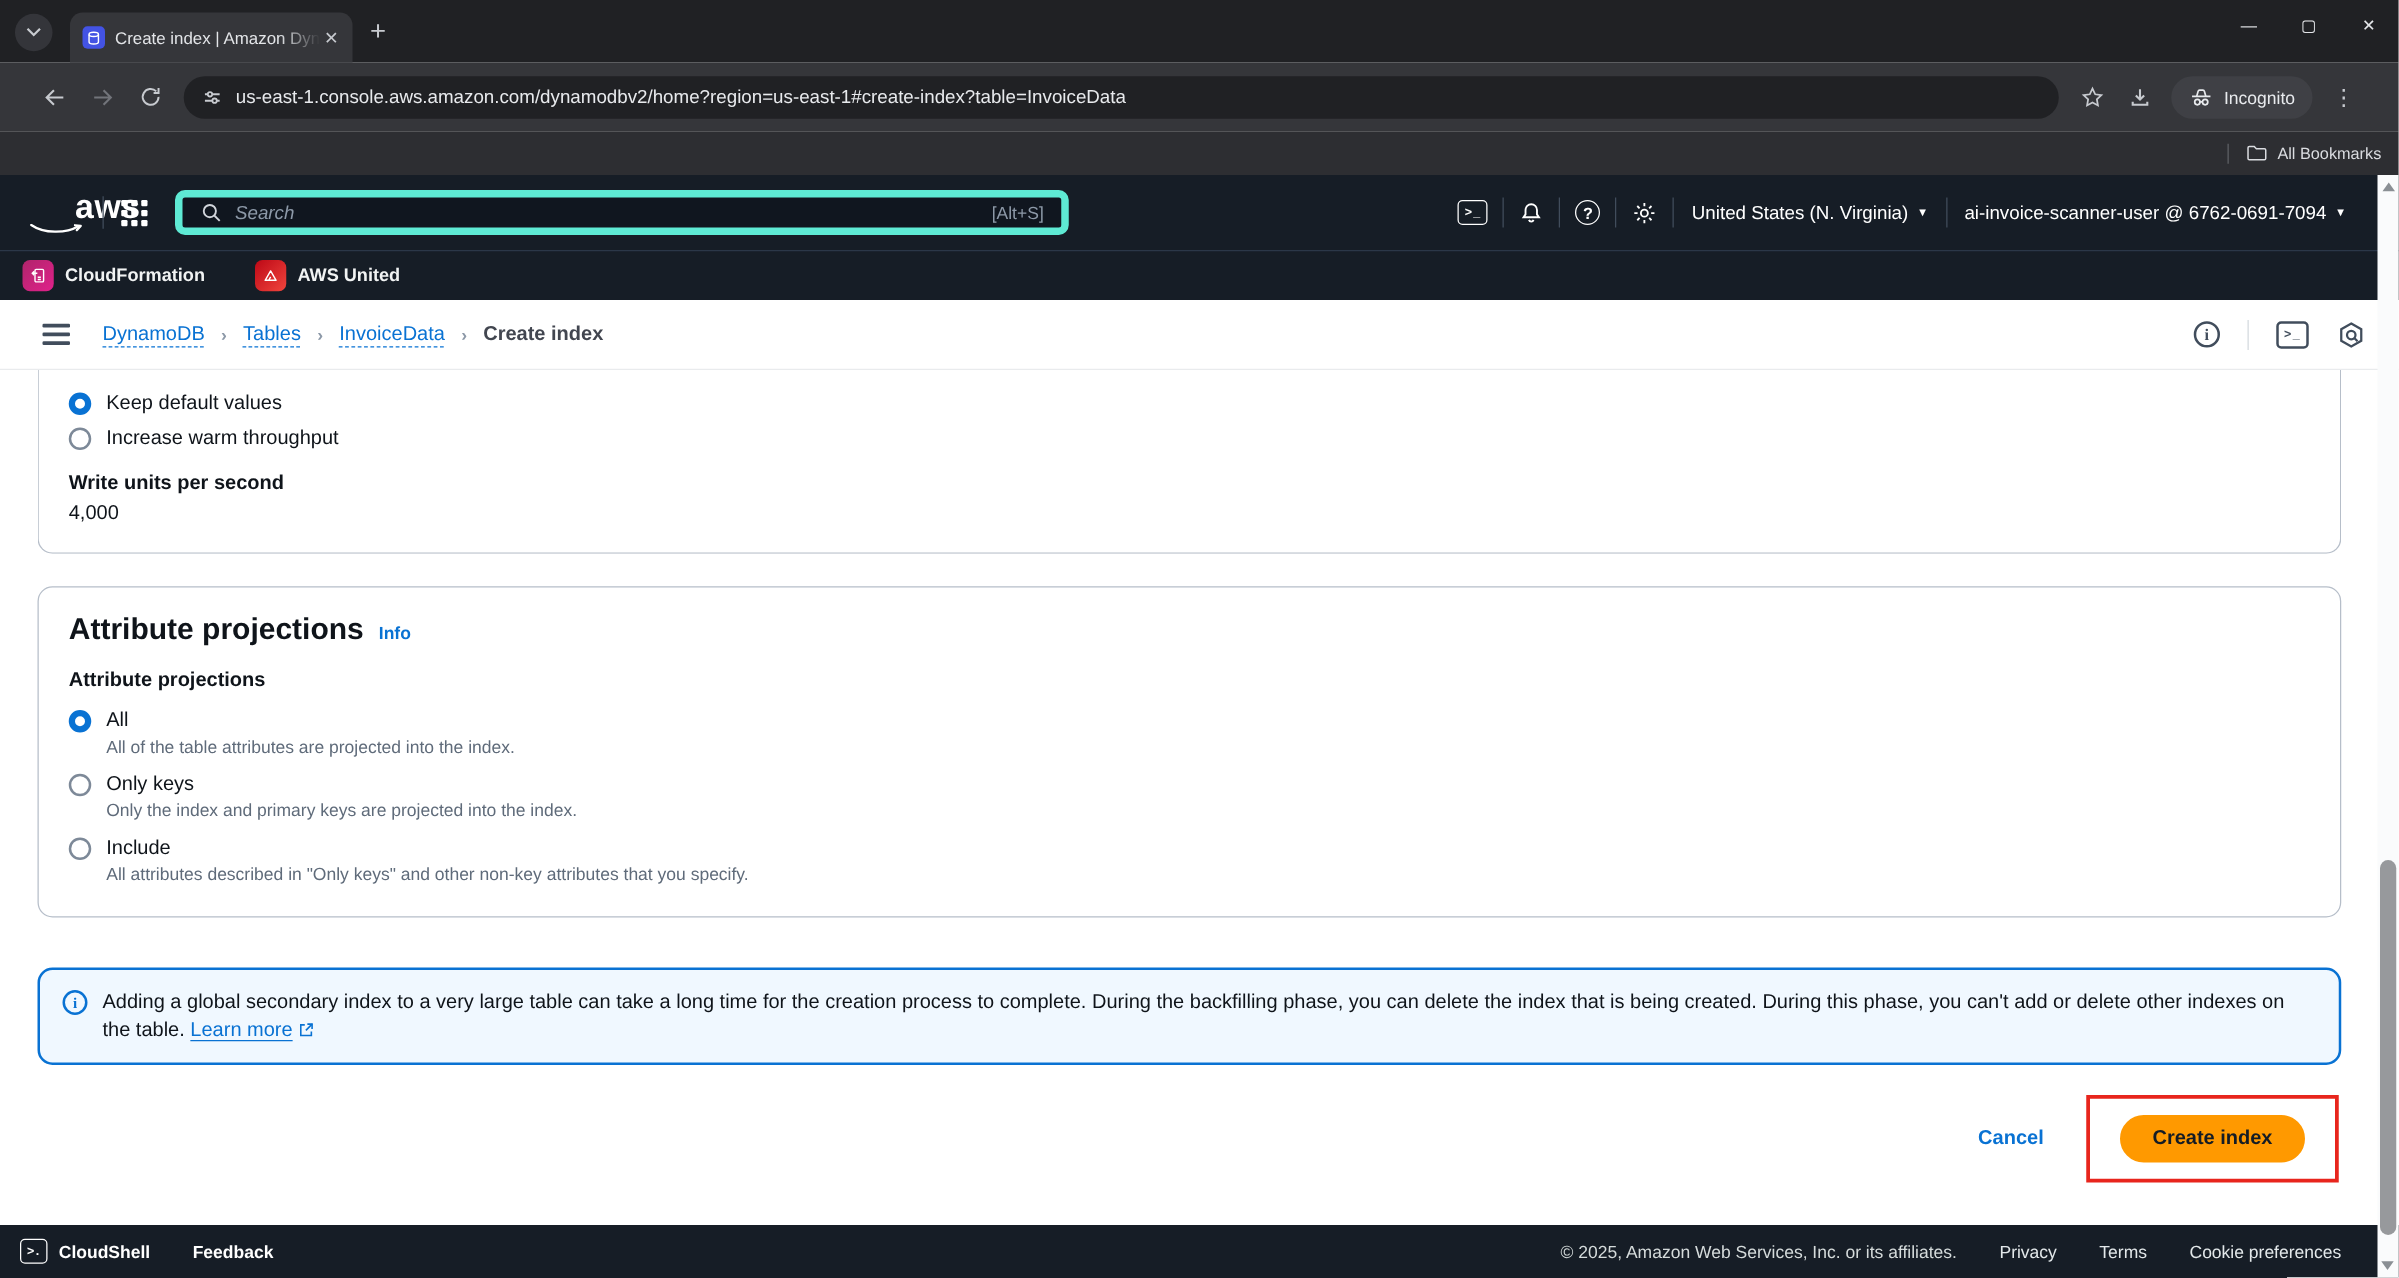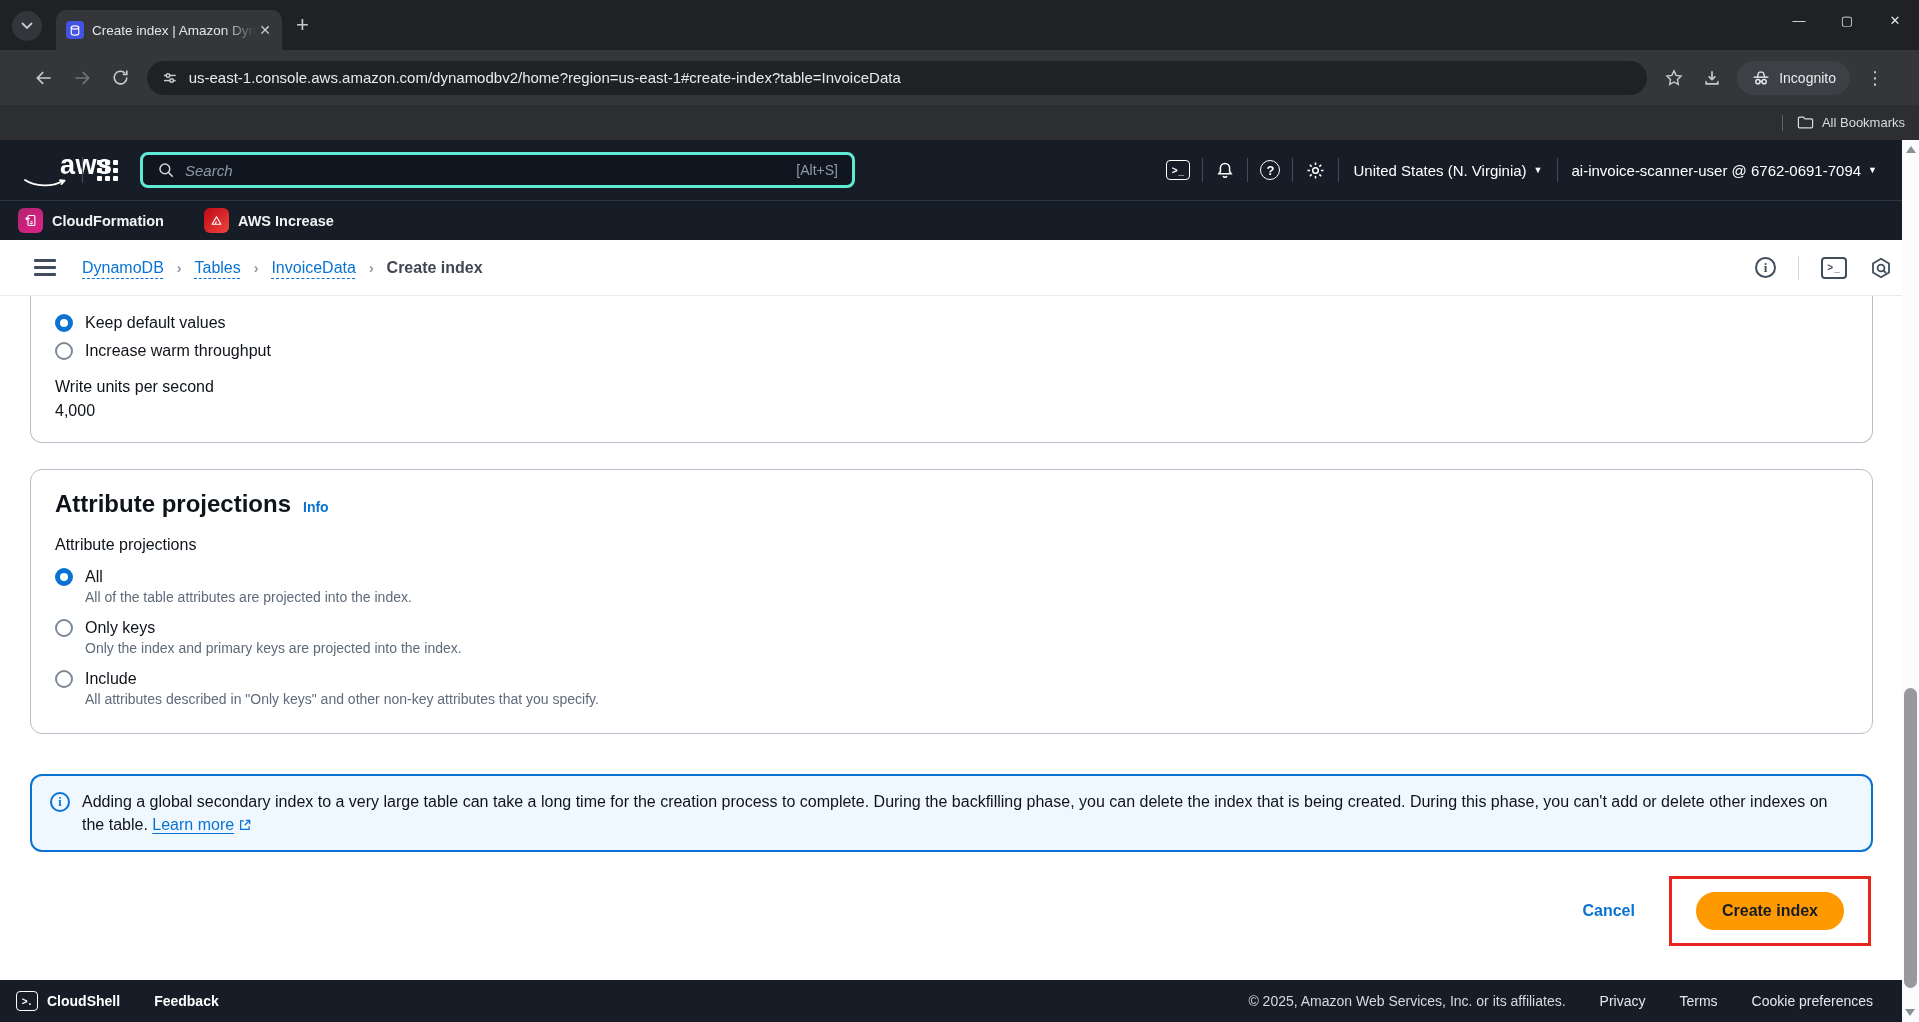--- a/index.html
+++ b/index.html
@@ -40,21 +40,21 @@
   .bm-divider { width:1px; height:16px; background:#5f6166; margin-right:14px; }
   .allbookmarks { display:flex; align-items:center; gap:8px; color:#dadce0; font-size:13px; }
 
   
   .aws-header { height:60px; background:#161d26; display:flex; align-items:center; padding:0 16px; }
   .aws-logo { color:#fff; width:44px; margin-left:8px; }
   .aws-logo .word { font-size:27px; font-weight:bold; letter-spacing:0.5px; line-height:1;margin-left:36px; }
   .hd-divider { width:1px; height:26px; background:#414d5c; margin:0 14px; }
   .grid-icon { display:grid; grid-template-columns:repeat(3,5px); grid-gap:3px; }
   .grid-icon i { width:5px; height:5px; background:#fff; border-radius:1px; }
-  .aws-search { width:715px; height:36px; border:3px solid #5eead4; border-radius:8px; background:#10161f;
+  .aws-search { width:715px; height:36px; border:6px solid #5eead4; border-radius:8px; background:#10161f;
     display:flex; align-items:center; padding:0 14px; margin-left:22px; color:#8d99a8; }
   .aws-search input { flex:1; background:transparent; border:none; outline:none; color:#d1d5db;
     font-style:italic; font-size:15px; font-family:"Liberation Sans",sans-serif; margin-left:10px; }
   .aws-search input::placeholder { color:#8d99a8; }
   .alt-s { font-size:14px; color:#8d99a8; font-style:normal; }
   .hd-right { margin-left:auto; display:flex; align-items:center; color:#fff; }
   .hd-ic { margin:0 12px; display:flex; align-items:center; justify-content:center; }
   .hd-sep { width:1px; height:24px; background:#414d5c; }
   .terminal-chip { width:24px; height:20px; border:1.8px solid #fff; border-radius:4px; color:#fff;
     font-size:10px; font-weight:bold; display:flex; align-items:center; justify-content:center; letter-spacing:1px; }
@@ -90,21 +90,21 @@
   .card { border:1px solid #b6bec9; border-radius:12px; background:#fff; }
   .card.cut-top { border-top:none; border-radius:0 0 12px 12px; padding:8px 24px 22px; }
   .card.full { margin-top:26px; padding:20px 24px 26px; }
 
   .radio-row { display:flex; align-items:center; gap:12px; margin-top:10px; }
   .radio { width:18px; height:18px; border-radius:50%; border:2px solid #7d8998; background:#fff; flex:0 0 auto; }
   .radio.selected { border:5px solid #0972d3; }
   .radio-label { font-size:16px; color:#0f141a; }
   .radio-desc { font-size:14px; color:#5f6b7a; margin:3px 0 0 30px; }
 
-  .field-label { font-size:16px; font-weight:normal; margin-top:18px; }
+  .field-label { font-size:16px; font-weight:bold; margin-top:18px; }
   .field-value { font-size:16px; margin-top:6px; }
 
   .card-title-row { display:flex; align-items:baseline; gap:12px; }
   .card-title { font-size:24px; font-weight:bold; color:#0f141a; }
   .info-link { font-size:14px; font-weight:bold; color:#0972d3; cursor:pointer; }
   .option-block { margin-top:14px; }
 
   .alert { margin-top:40px; border:2px solid #0972d3; border-radius:12px; background:#f0f8ff;
     display:flex; gap:12px; padding:14px 18px; }
   .alert-body { font-size:16px; line-height:1.45; color:#0f141a; }
@@ -310,21 +310,21 @@
         </svg>
     </span>
     <span>CloudFormation</span>
   </div>
   <div class="fav-item">
     <span class="svc-icon svc-amp">
       <svg width="15" height="15" viewBox="0 0 24 24">
           <path d="M5 18h14L12 6zM9.5 18L12 13.5" fill="none" stroke="#fff" stroke-width="1.8" stroke-linejoin="round"></path>
         </svg>
     </span>
-    <span>AWS Increase</span>
+    <span>AWS United</span>
   </div>
 </div>
 
 <div class="breadcrumbs">
   <div class="hamburger">
       <i></i>
       <i></i>
       <i></i>
     </div>
   <span class="crumb">DynamoDB</span>

